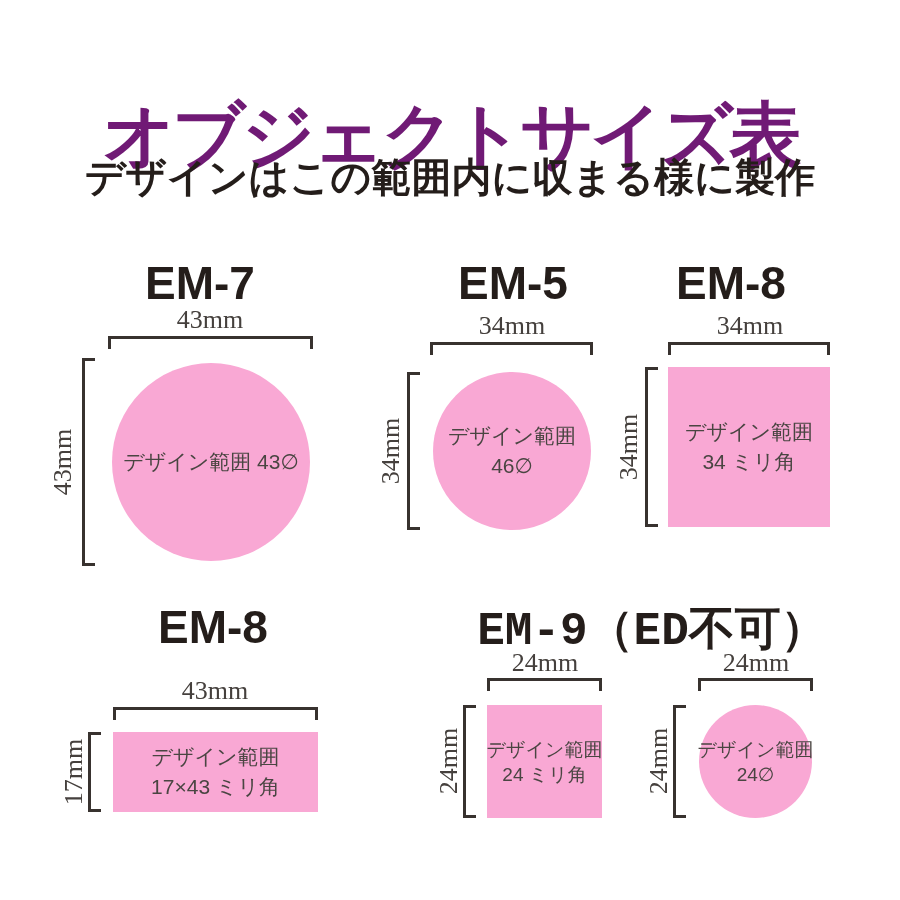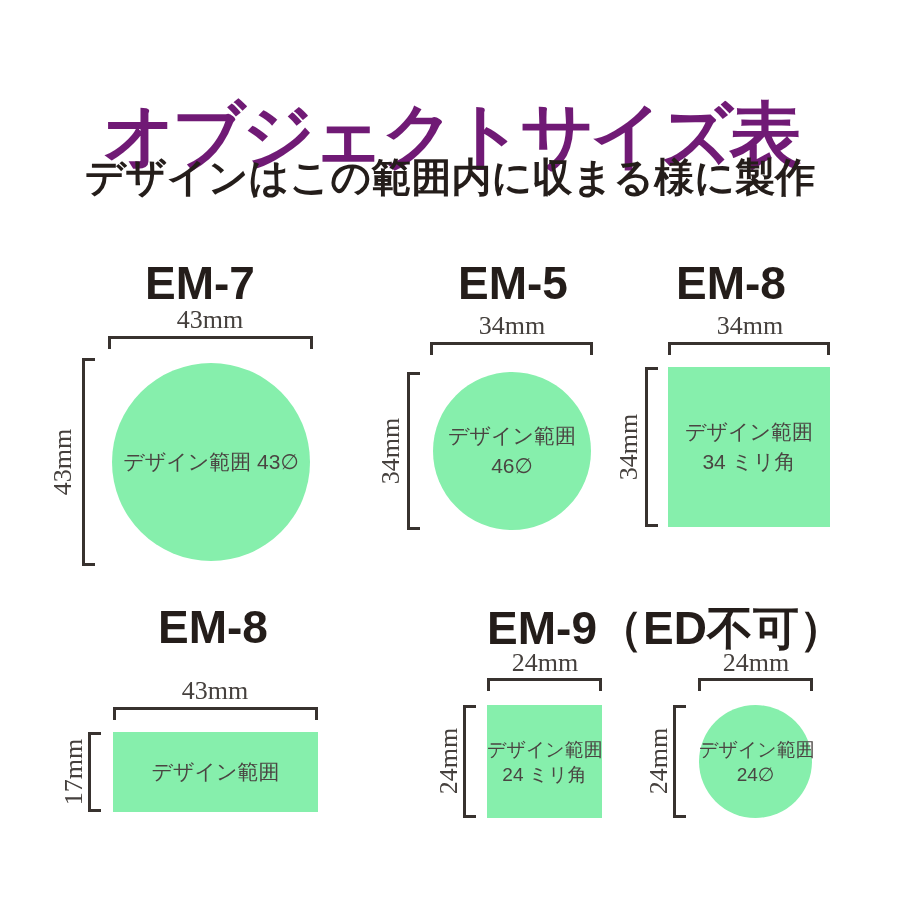--- a/index.html
+++ b/index.html
@@ -30,22 +30,22 @@
     position:absolute; width:13px; box-sizing:border-box;
     border-left:3px solid #38322f; border-top:3px solid #38322f; border-bottom:3px solid #38322f;
   }
   .dim-label {
     position:absolute; width:120px; text-align:center;
     font-family:"Liberation Serif", serif; font-size:26px; line-height:26px;
     color:#45403d; white-space:nowrap;
   }
   .dim-label.v { transform:rotate(-90deg); }
   .shape {
-    position:absolute; background:#86efac; color:#4a4542;
-    display:flex; flex-direction:column; justify-content:center;
+    position:absolute; background:#f9a8d4; color:#4a4542;
+    display:flex; flex-direction:column; align-items:center; justify-content:center;
     text-align:center;
   }
   .shape.round { border-radius:50%; }
   .txt-lg { font-size:21px; line-height:30px; white-space:nowrap; }
   .txt-sm { font-size:19px; line-height:25px; white-space:nowrap; }
 
   
   #em7-heading  { left:92px;  top:248px; width:200px; }
   #em7-dimtop   { left:108px; top:336px; width:205px; }
   #em7-wlabel   { left:150px; top:307px; }
@@ -67,21 +67,21 @@
   #em8-hlabel   { left:569px; top:434px; }
   #em8-shape    { left:668px; top:367px; width:162px; height:160px; }
   
   #em6-heading  { left:105px; top:592px; width:200px; }
   #em6-dimtop   { left:113px; top:707px; width:205px; }
   #em6-wlabel   { left:155px; top:678px; }
   #em6-dimleft  { left:88px;  top:732px; height:80px; }
   #em6-hlabel   { left:14px;  top:759px; }
   #em6-shape    { left:113px; top:732px; width:205px; height:80px; }
   
-  #em9-heading  { left:458px; top:590px; width:400px; }
+  #em9-heading  { left:444px; top:590px; width:400px;font-family:Liberation Mono, monospace; }
   #em9sq-dimtop { left:487px; top:678px; width:115px; }
   #em9sq-wlabel { left:485px; top:650px; }
   #em9sq-dimleft{ left:463px; top:705px; height:113px; }
   #em9sq-hlabel { left:389px; top:748px; }
   #em9sq-shape  { left:487px; top:705px; width:115px; height:113px; }
   #em9ci-dimtop { left:698px; top:678px; width:115px; }
   #em9ci-wlabel { left:696px; top:650px; }
   #em9ci-dimleft{ left:673px; top:705px; height:113px; }
   #em9ci-hlabel { left:599px; top:748px; }
   #em9ci-shape  { left:699px; top:705px; width:113px; height:113px; }
@@ -130,20 +130,21 @@
   </div>
 
   <div>
     <h2 class="fig-heading" id="em6-heading">EM-8</h2>
     <div class="dim-label" id="em6-wlabel">43mm</div>
     <div class="dim-top" id="em6-dimtop"></div>
     <div class="dim-label v" id="em6-hlabel">17mm</div>
     <div class="dim-left" id="em6-dimleft"></div>
     <div class="shape" id="em6-shape">
       <div class="txt-lg">デザイン範囲</div>
+      <div class="txt-lg">17×43 ミリ角</div>
     </div>
   </div>
 
   <div>
     <h2 class="fig-heading" id="em9-heading">EM-9（ED不可）</h2>
 
     <div class="dim-label" id="em9sq-wlabel">24mm</div>
     <div class="dim-top" id="em9sq-dimtop"></div>
     <div class="dim-label v" id="em9sq-hlabel">24mm</div>
     <div class="dim-left" id="em9sq-dimleft"></div>

